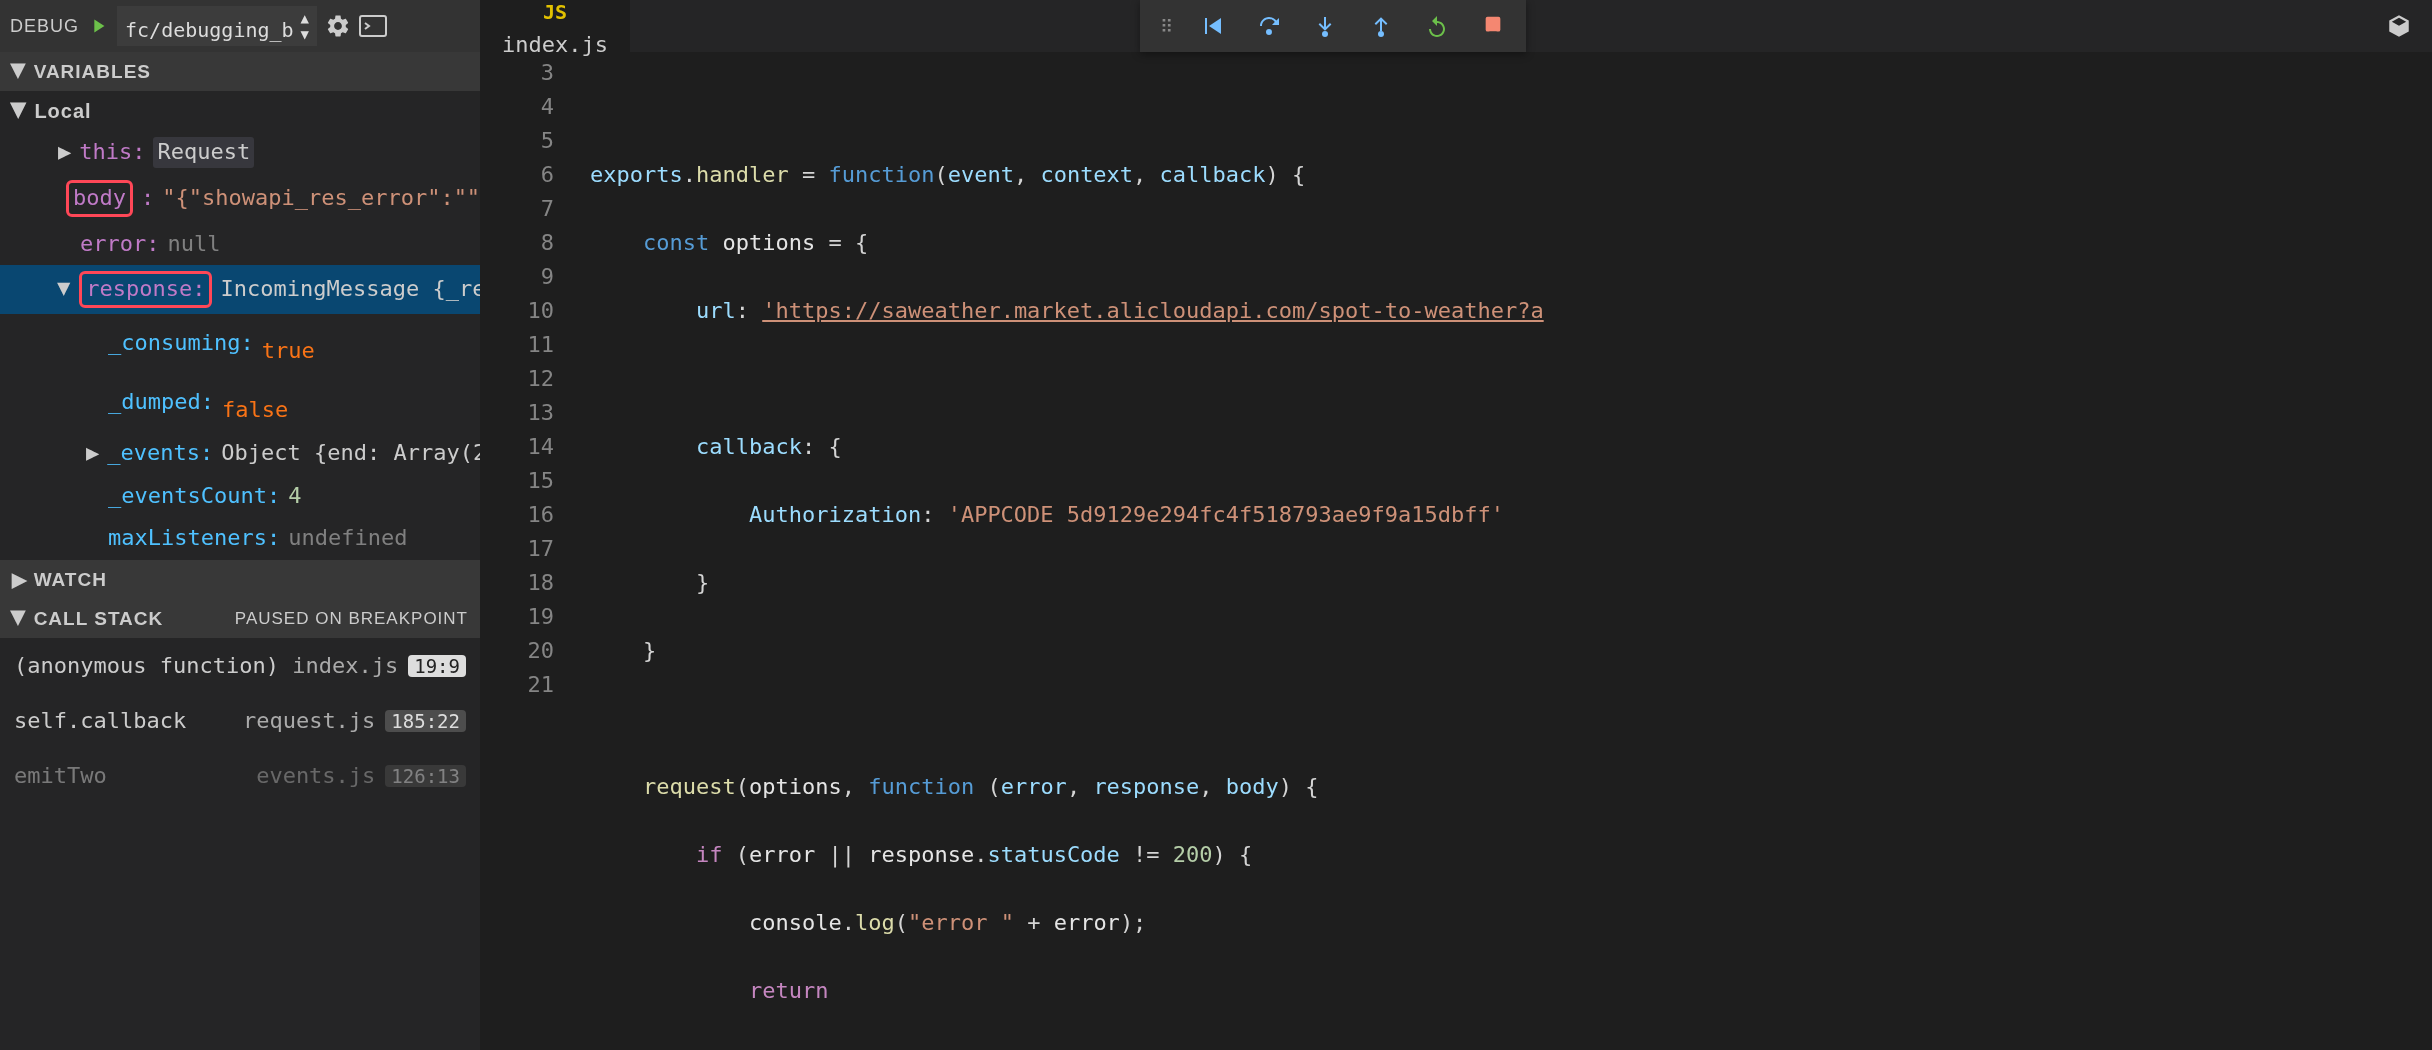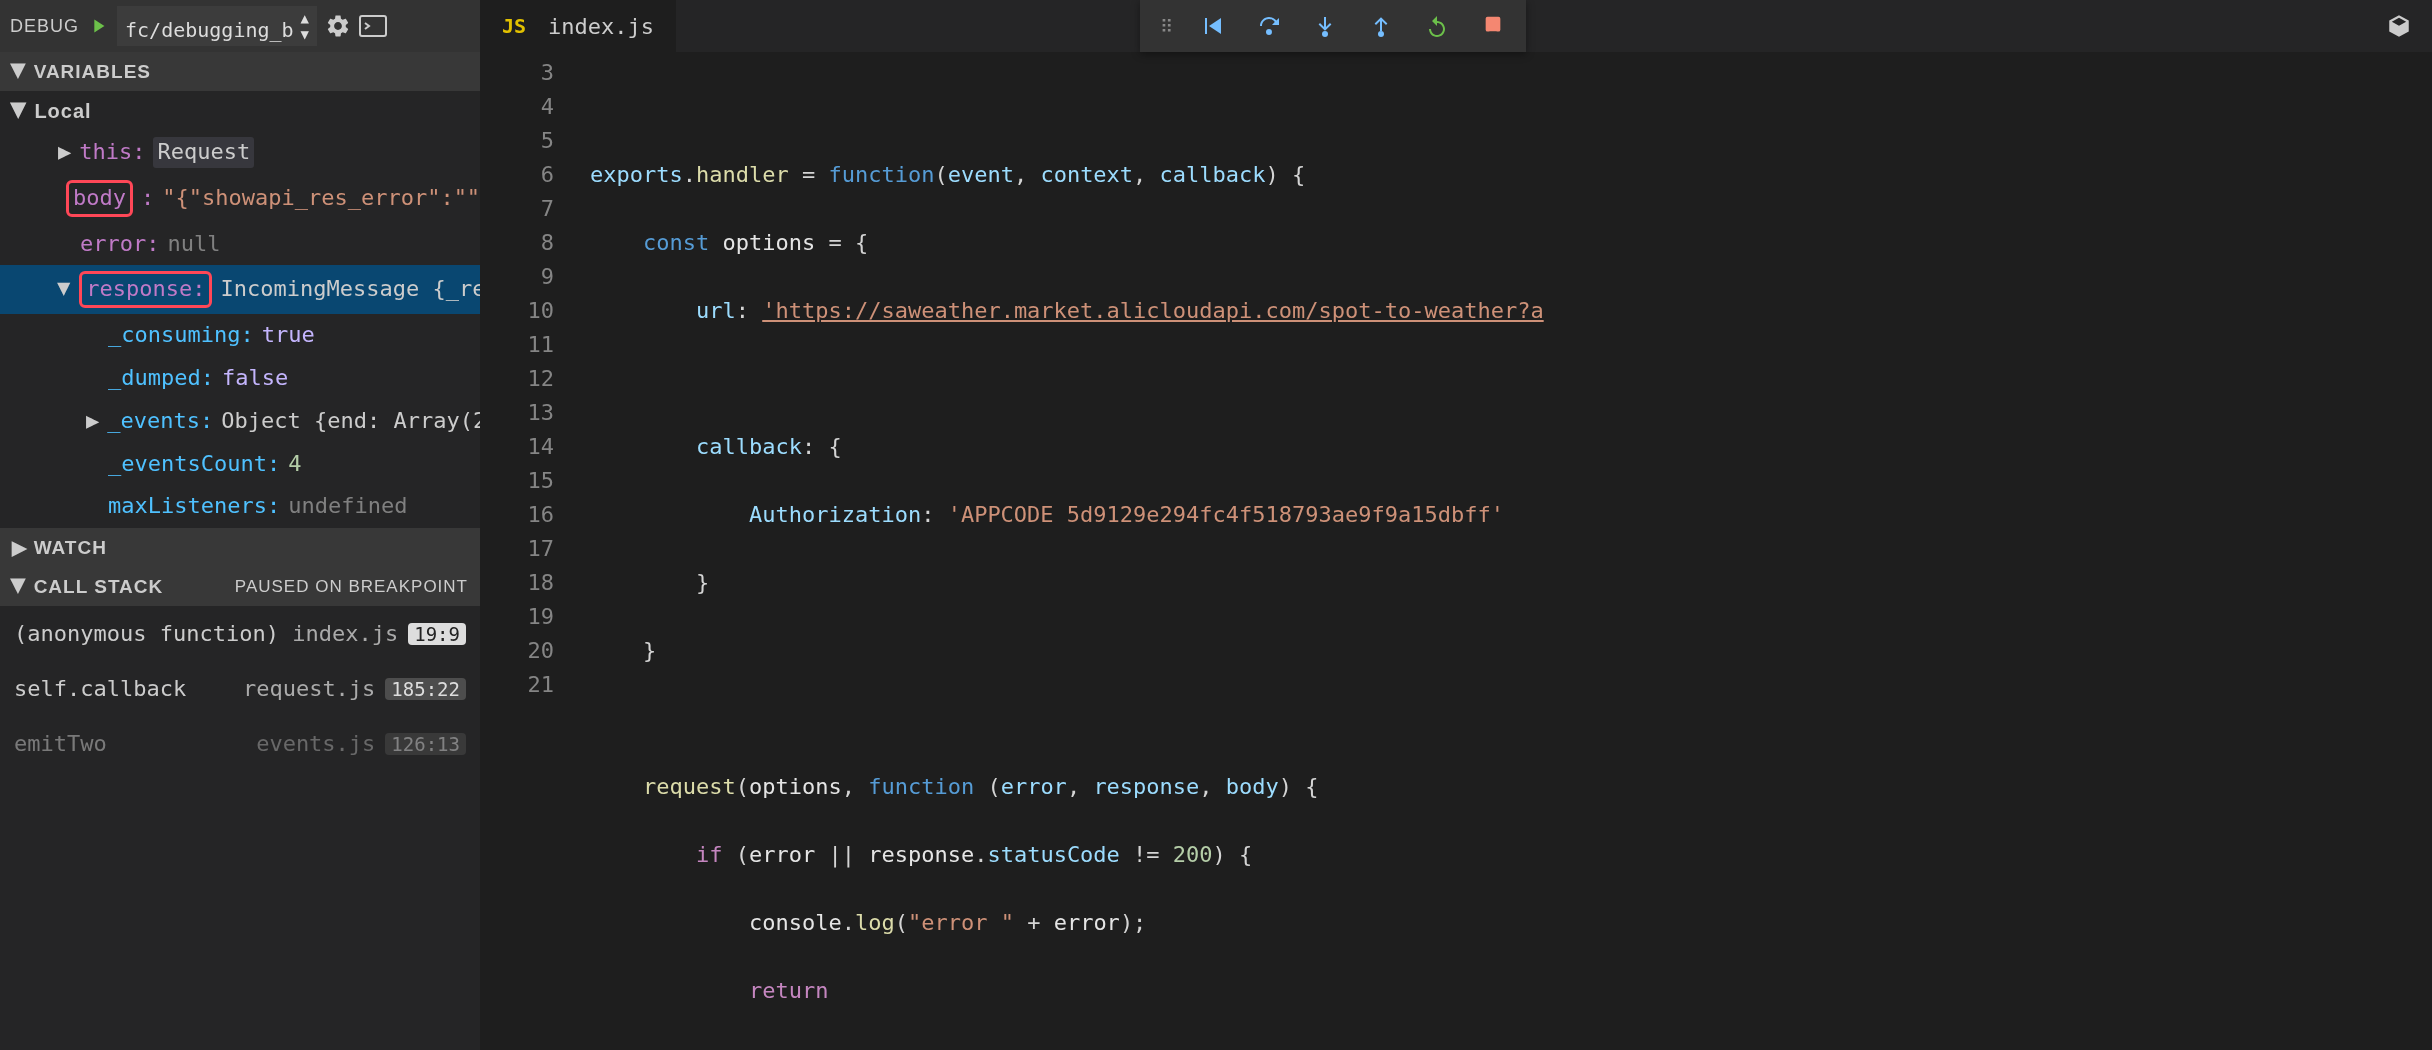--- a/index.html
+++ b/index.html
@@ -30,35 +30,35 @@
 
 .var-item { padding: 6px 10px 6px 30px; display: flex; align-items: center; gap: 8px; font-size: 22px; line-height: 1.4; white-space: nowrap; overflow: hidden; }
 .var-item.sel { background: #094771; }
 .var-item.indent1 { padding-left: 58px; }
 .var-item.indent2 { padding-left: 86px; }
 .var-name { color: #c07ac7; }
 .var-name.member { color: #4fc1ff; }
 .var-value { color: #ce9178; }
 .var-value.type { color: #ccc; background: #37373d; padding: 0 4px; border-radius: 3px; }
 .var-value.null { color: #808080; }
-.var-value.bool { color: #c4b5fd; }
+.var-value.bool { color: #f97316; margin-top: 16px; }
 .var-value.num { color: #b5cea8; }
 .var-value.obj { color: #ccc; }
 .redbox { border: 3px solid #ff4757; border-radius: 6px; padding: 0 4px; }
 
 .callstack-item { padding: 15px 14px; display: flex; align-items: center; font-size: 22px; gap: 10px; }
 .cs-func { color: #ccc; flex: 1; white-space: nowrap; overflow: hidden; }
 .cs-file { color: #aaa; }
 .cs-loc { background: #4d4d4d; color: #ddd; padding: 0 6px; border-radius: 4px; font-size: 19px; }
 .cs-loc.active { background: #ddd; color: #222; }
 
 
 .editor { flex: 1; background: #1e1e1e; display: flex; flex-direction: column; position: relative; overflow: hidden; }
 .tabbar { height: 52px; background: #252526; display: flex; align-items: center; position: relative; }
-.tab { height: 100%; background: #1e1e1e; display: flex; align-items: center; padding: 0 22px; gap: 22px; font-size: 22px; }
+.tab { height: 100%; background: #1e1e1e; display: flex; align-items: center; padding: 0 22px; gap: 8px; font-size: 22px; flex-direction: column; }
 .js-badge { color: #e2c100; font-weight: 600; font-size: 20px; }
 
 .debug-toolbar { position: absolute; top: 0; left: 660px; height: 52px; background: #333; display: flex; align-items: center; gap: 30px; padding: 0 20px; box-shadow: 0 2px 8px rgba(0,0,0,0.4); }
 .dbg-icn { width: 26px; height: 26px; cursor: pointer; display: flex; align-items: center; justify-content: center; }
 .grip { color: #888; font-size: 18px; letter-spacing: -3px; }
 
 .right-icons { margin-left: auto; padding-right: 20px; display: flex; gap: 16px; }
 
 .code-area { flex: 1; display: flex; overflow: hidden; }
 .gutter { width: 100px; text-align: right; padding-top: 4px; color: #858585; font-size: 22px; line-height: 34px; position: relative; }

